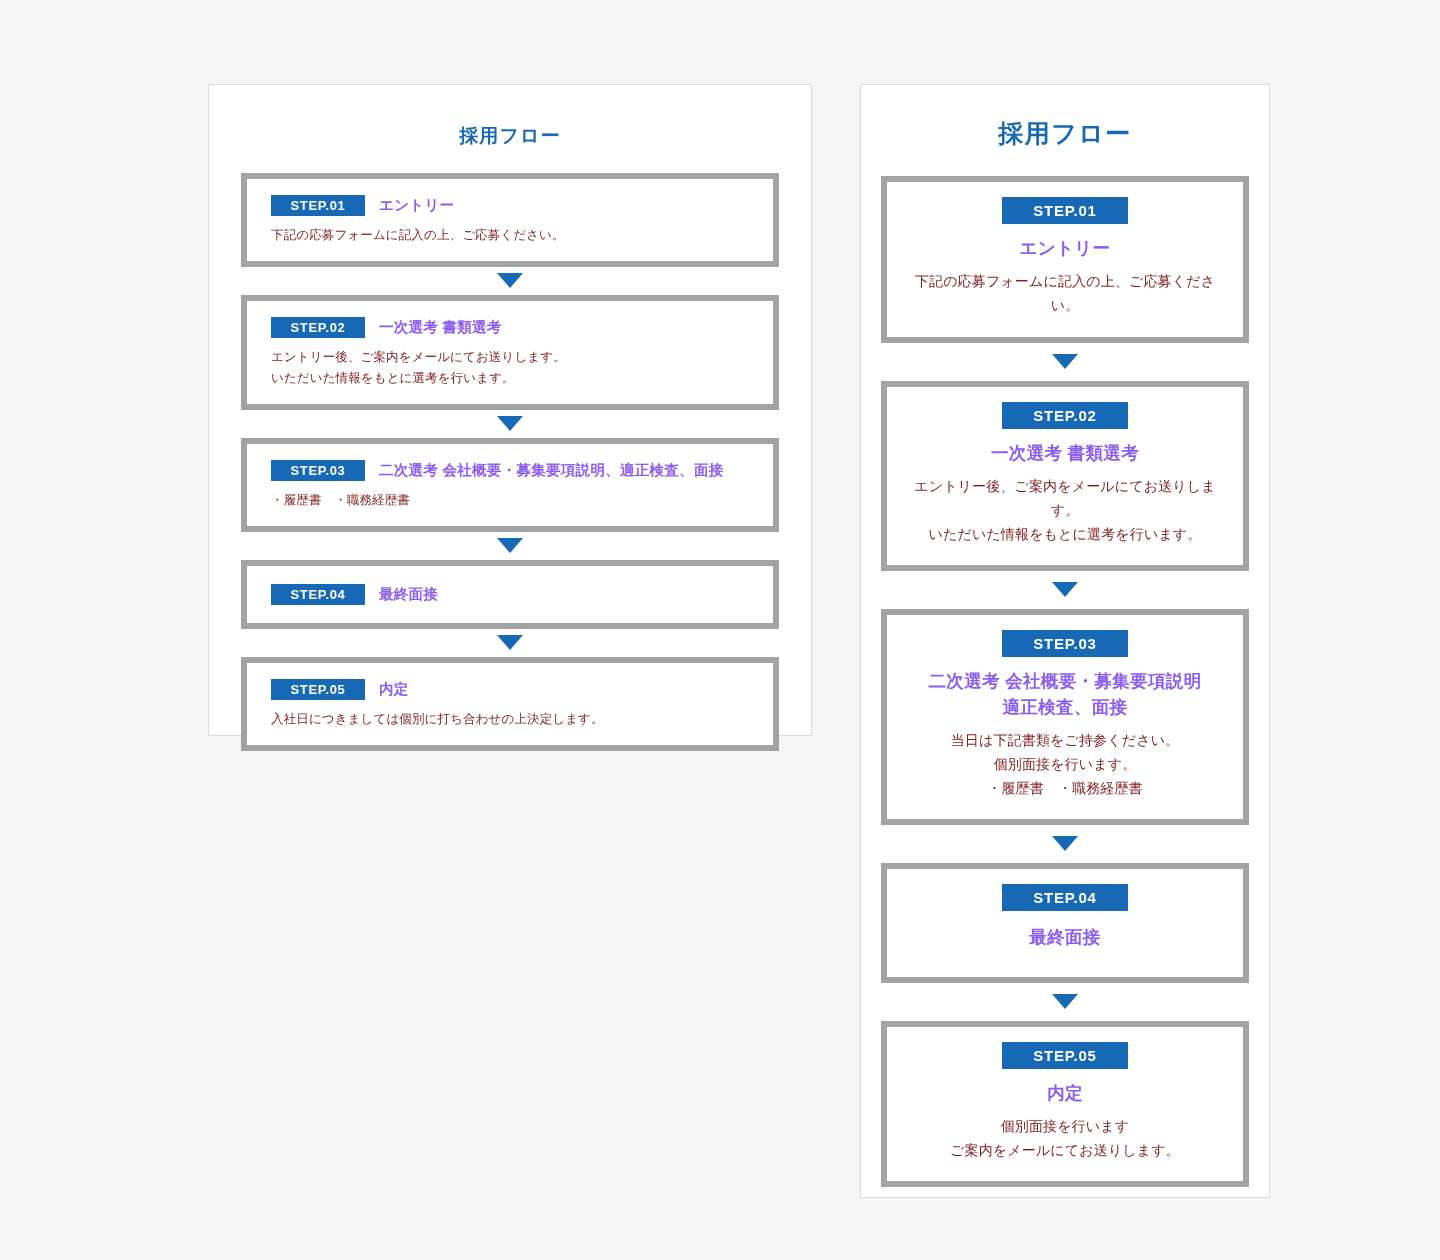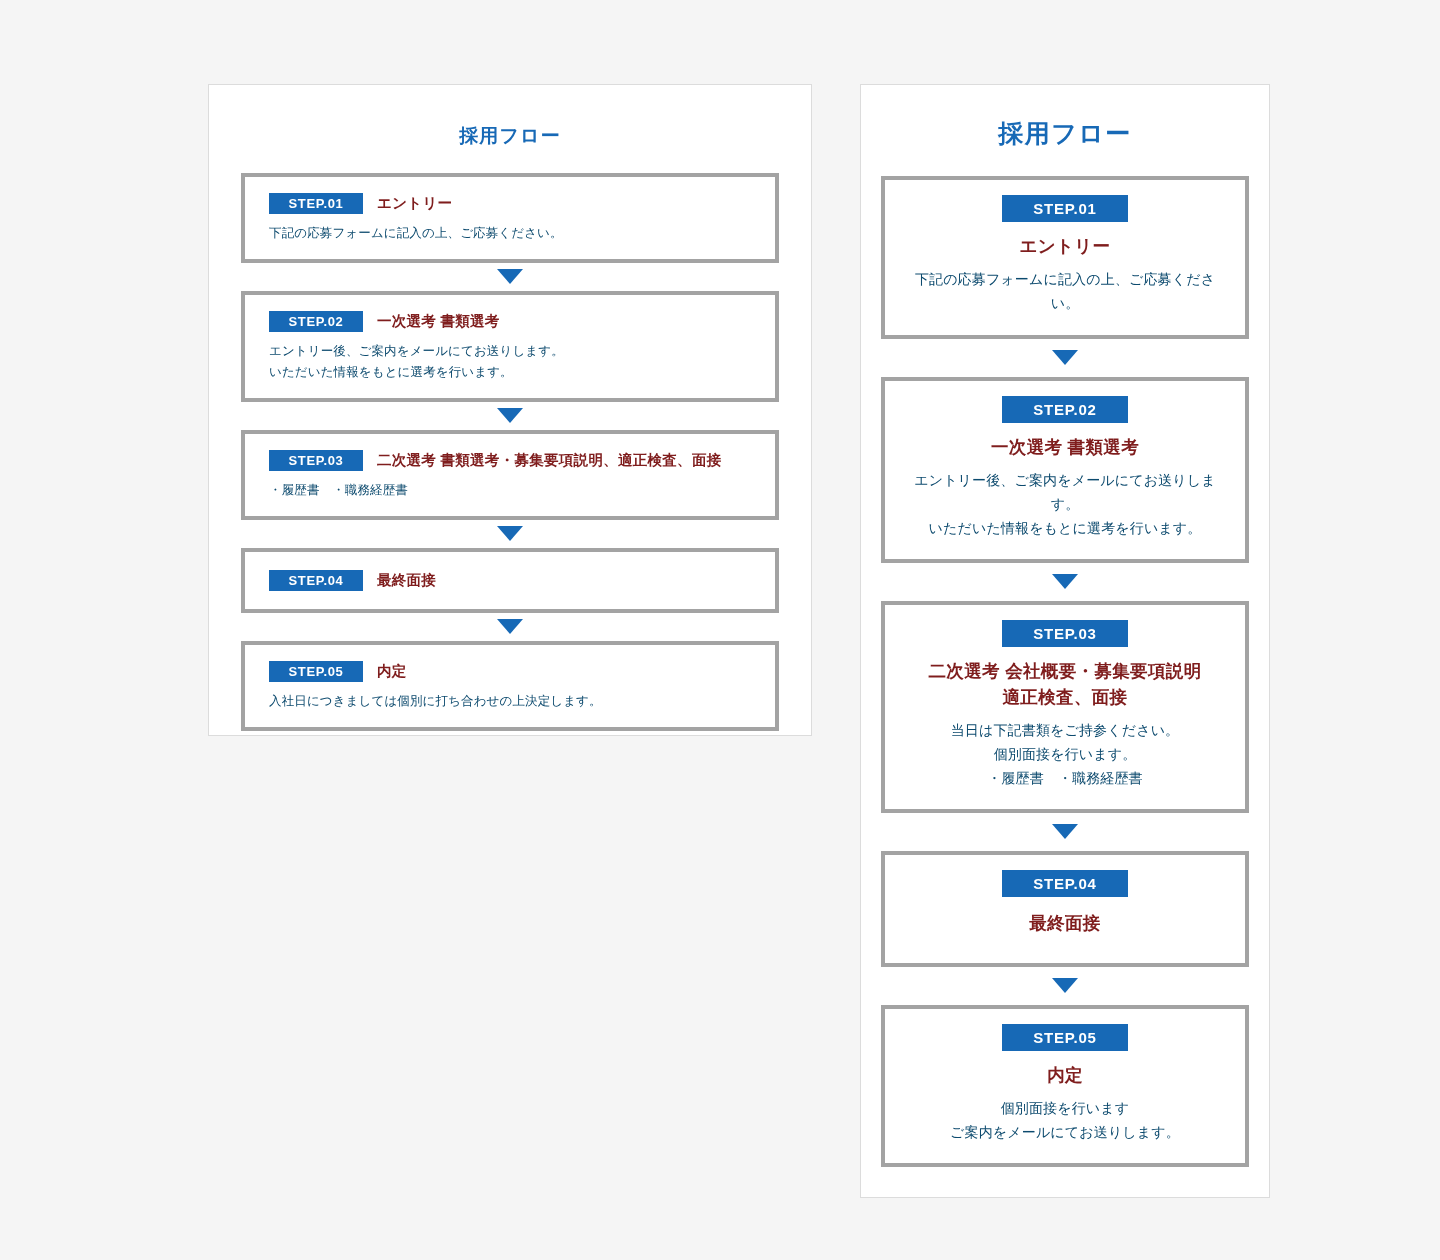--- a/index.html
+++ b/index.html
@@ -53,42 +53,42 @@
     margin-bottom: 24px;
   }
   #panel-mobile .flow-title {
     font-size: 25px;
     margin-top: 32px;
     margin-bottom: 26px;
   }
 
   
   .step-box {
-    border: 4px solid #a3a3a3;
+    border: 6px solid #a3a3a3;
     background: #ffffff;
     box-sizing: border-box;
   }
 
   .step-badge {
     background: #1769b6;
     color: #ffffff;
     font-weight: bold;
     text-align: center;
     letter-spacing: 0.05em;
     display: inline-block;
     box-sizing: border-box;
   }
 
   .step-heading {
+    color: #8b5cf6;
+    font-weight: bold;
+  }
+
+  .step-desc {
     color: #7f1d1d;
-    font-weight: bold;
-  }
-
-  .step-desc {
-    color: #0c4a6e;
   }
 
   
   .arrow {
     width: 0;
     height: 0;
     border-left: 13px solid transparent;
     border-right: 13px solid transparent;
     border-top: 15px solid #1769b6;
     margin: 0 auto;
@@ -193,21 +193,21 @@
             <span class="line">エントリー後、ご案内をメールにてお送りします。</span>
             <span class="line">いただいた情報をもとに選考を行います。</span>
           </div>
         </div>
         <div class="arrow-wrap">
           <div class="arrow"></div>
         </div>
         <div class="step-box">
           <div class="step-headline-row">
             <span class="step-badge">STEP.03</span>
-            <span class="step-heading">二次選考 書類選考・募集要項説明、適正検査、面接</span>
+            <span class="step-heading">二次選考 会社概要・募集要項説明、適正検査、面接</span>
           </div>
           <div class="step-desc">
             <span class="line">・履歴書　・職務経歴書</span>
           </div>
         </div>
         <div class="arrow-wrap">
           <div class="arrow"></div>
         </div>
         <div class="step-box no-desc">
           <div class="step-headline-row">

